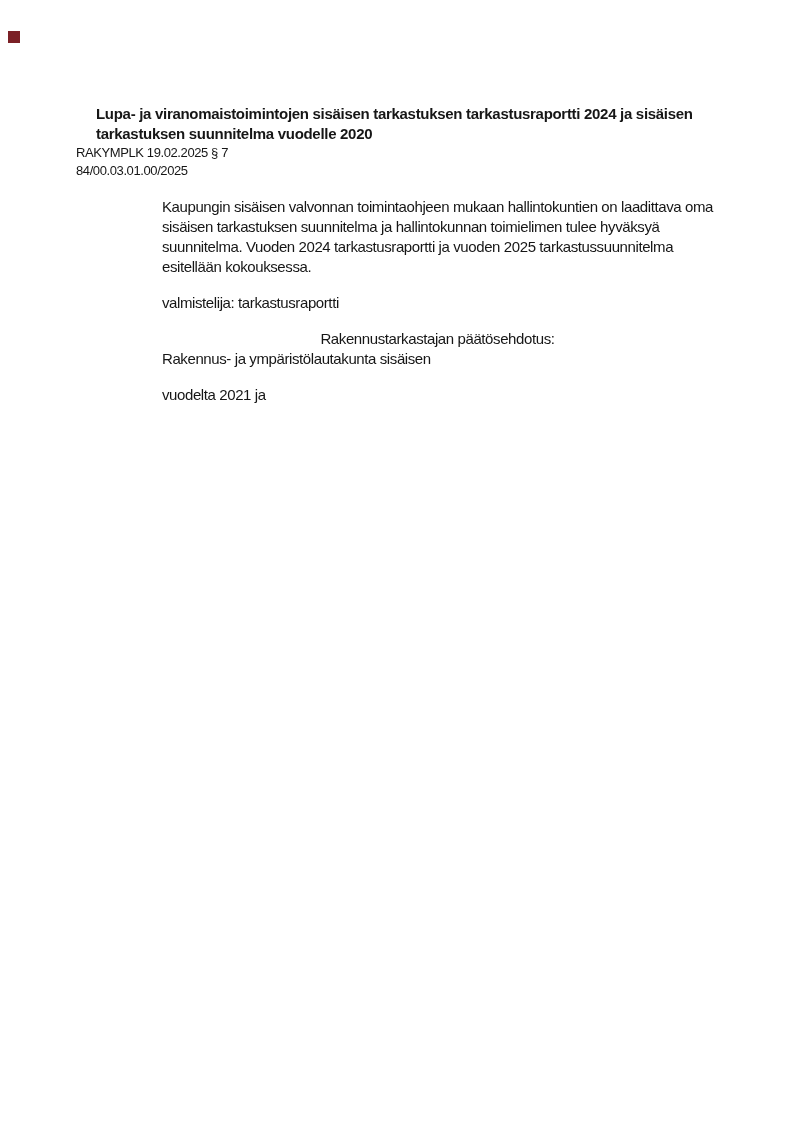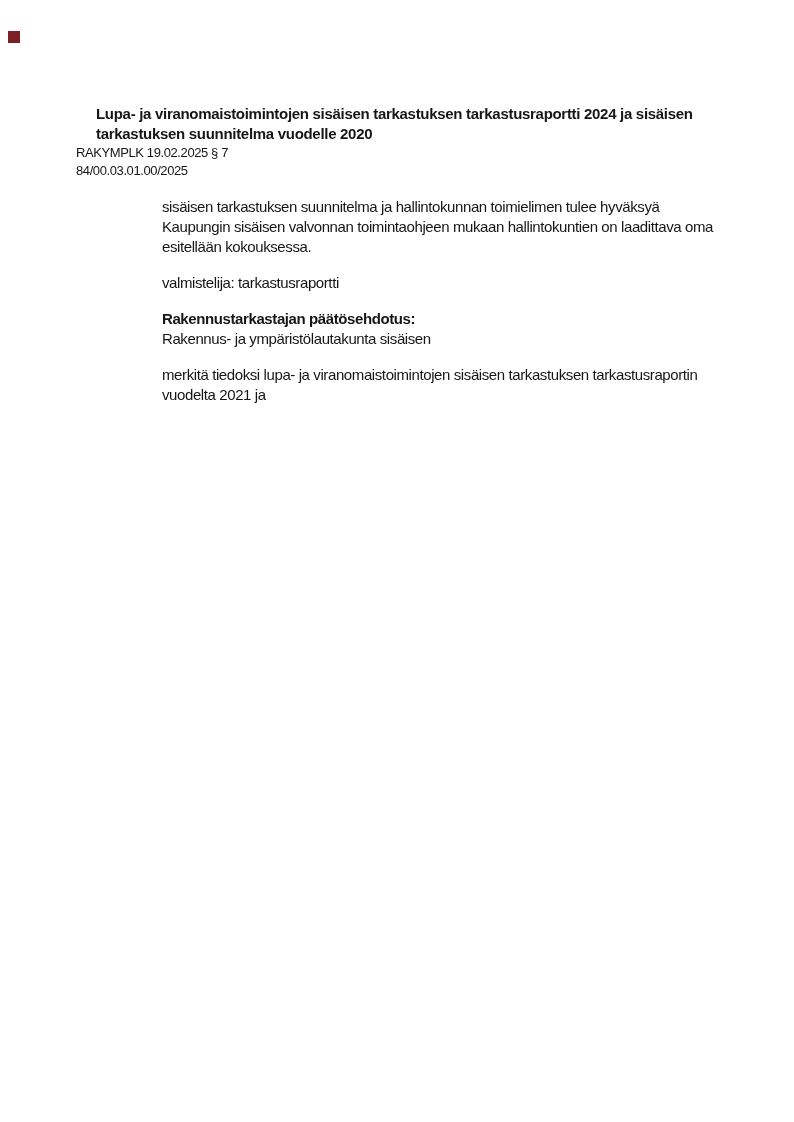--- a/index.html
+++ b/index.html
@@ -50,21 +50,22 @@
     top: 197px;
     font-size: 15px;
     line-height: 20px;
     letter-spacing: -0.4px;
     white-space: nowrap;
   }
   .block {
     margin: 0 0 16px 0;
   }
   .bold {
-    font-weight: bold;
+    font-weight: normal;
+    text-align: center;
   }
 </style>
 </head>
 <body>
 
 <div class="page">
 
   <div class="corner-mark" style="background-color: rgb(123, 32, 38);"></div>
 
   <h1 class="title">
@@ -73,34 +74,34 @@
   </h1>
 
   <div class="ref-block">
     <div>RAKYMPLK 19.02.2025 § 7</div>
     <div>84/00.03.01.00/2025</div>
   </div>
 
   <div class="content">
 
     <div class="block">
+      <div>Kaupungin sisäisen valvonnan toimintaohjeen mukaan hallintokuntien on laadittava oma</div>
       <div>sisäisen tarkastuksen suunnitelma ja hallintokunnan toimielimen tulee hyväksyä</div>
-      <div>Kaupungin sisäisen valvonnan toimintaohjeen mukaan hallintokuntien on laadittava oma</div>
+      <div>suunnitelma. Vuoden 2024 tarkastusraportti ja vuoden 2025 tarkastussuunnitelma</div>
       <div>esitellään kokouksessa.</div>
     </div>
 
     <div class="block">valmistelija: tarkastusraportti</div>
 
     <div class="block">
       <div class="bold">Rakennustarkastajan päätösehdotus:</div>
       <div>Rakennus- ja ympäristölautakunta sisäisen</div>
     </div>
 
     <div class="block">
-      <div>merkitä tiedoksi lupa- ja viranomaistoimintojen sisäisen tarkastuksen tarkastusraportin</div>
       <div>vuodelta 2021 ja</div>
     </div>
 
 
     <div class="block">
     </div>
 
   </div>
 </div>
 

